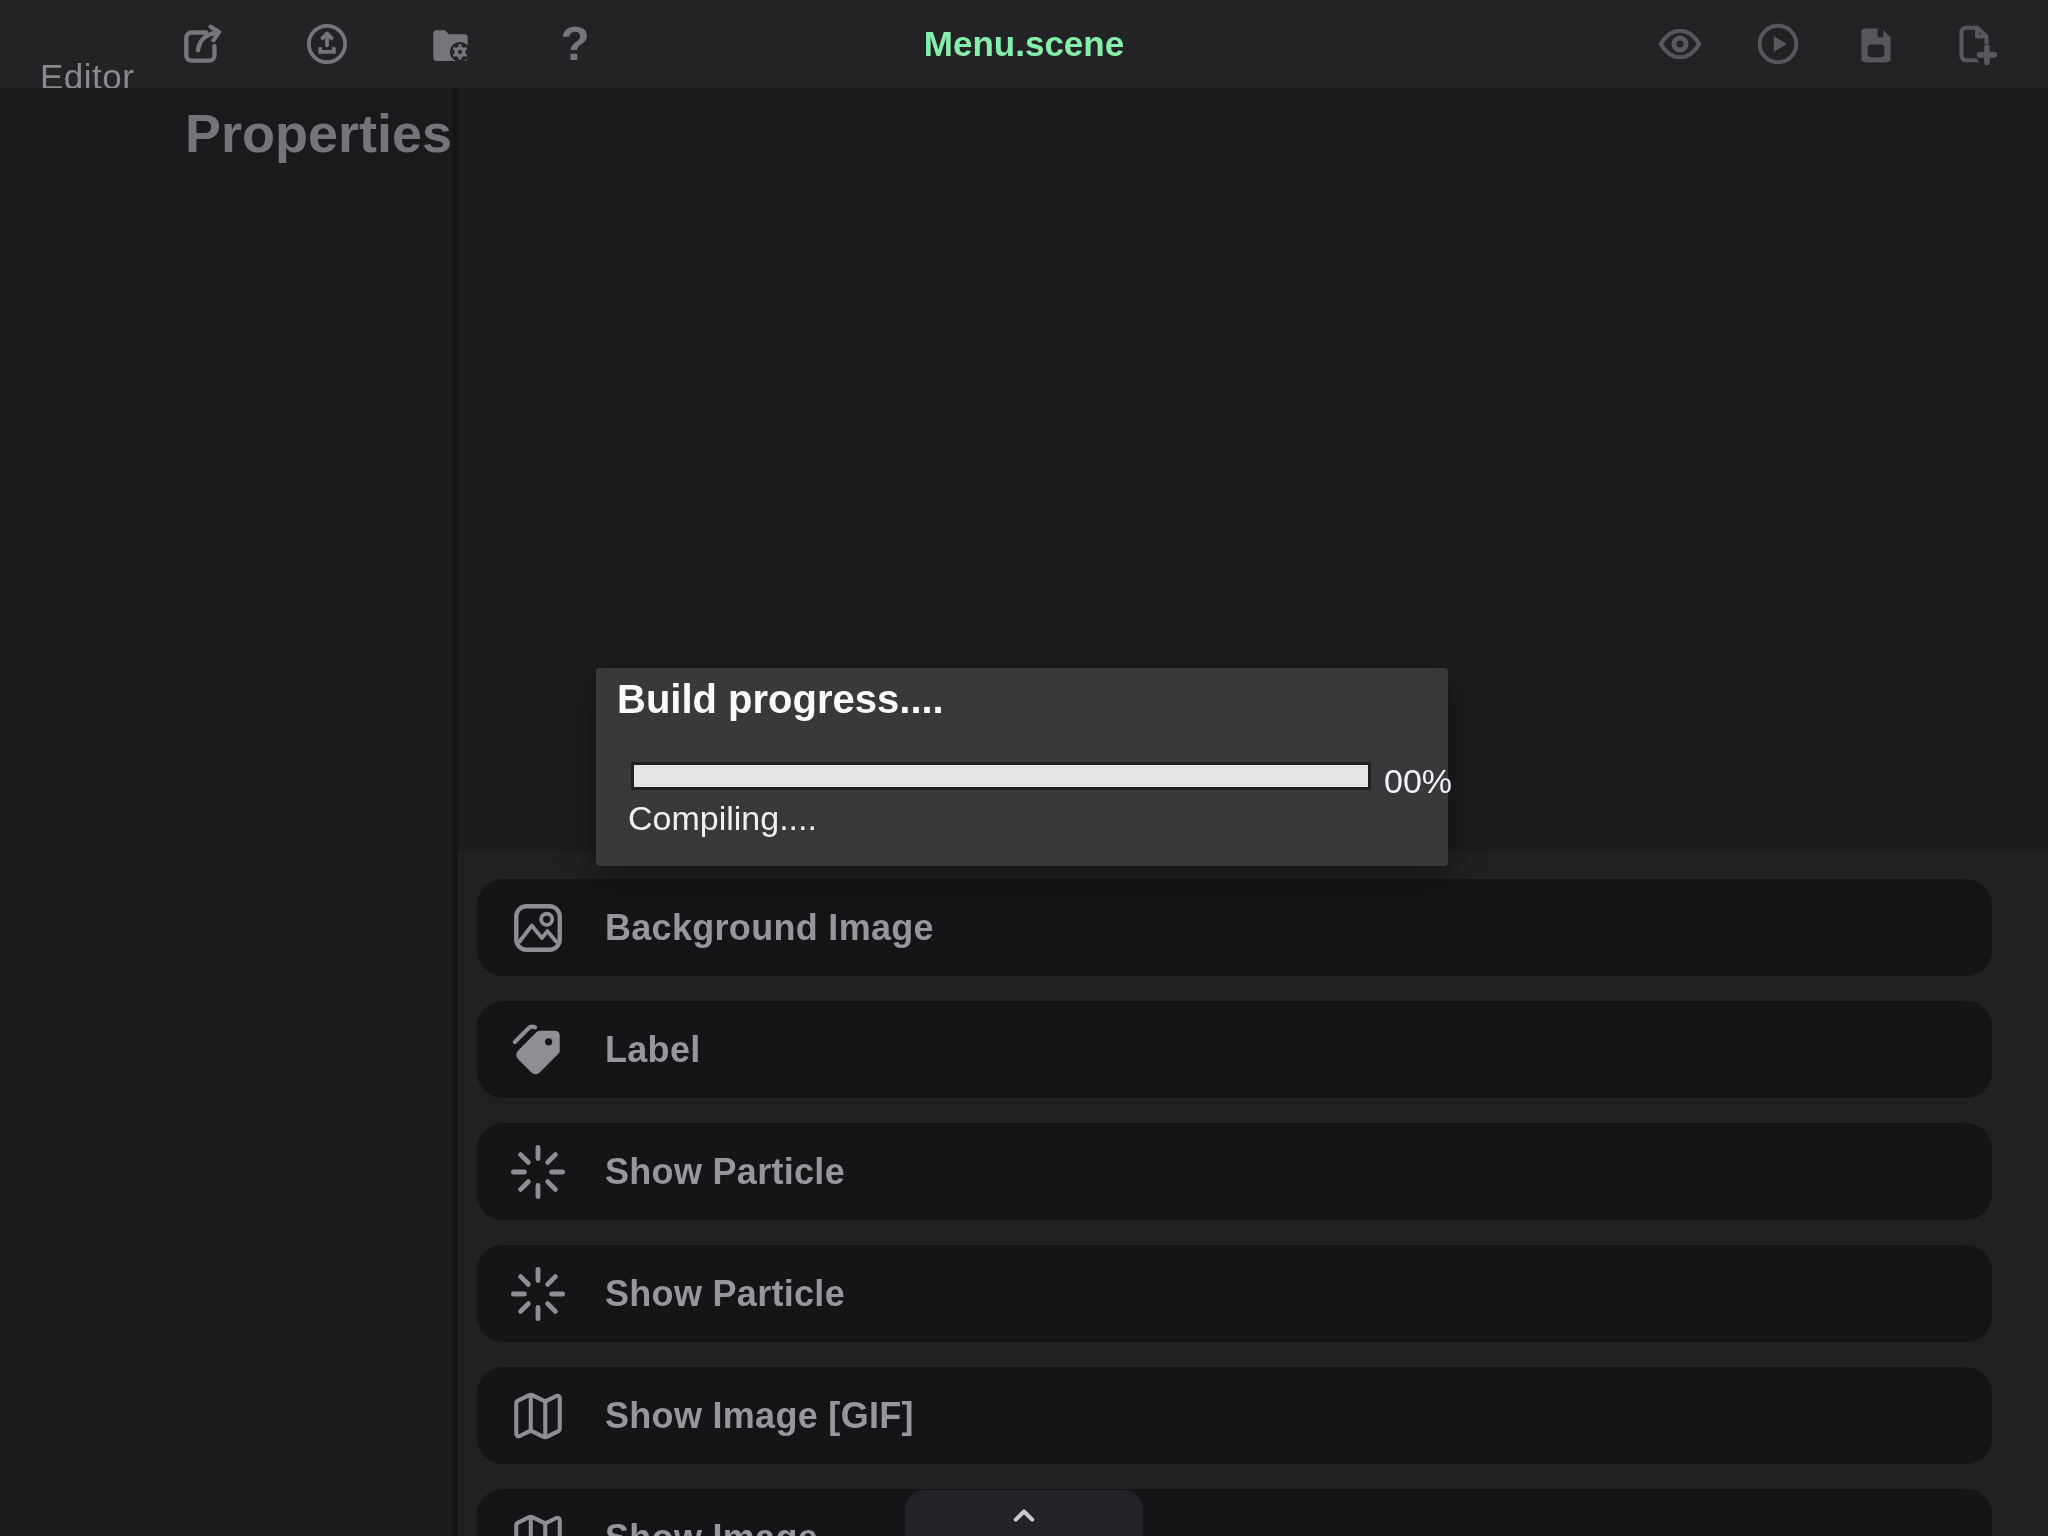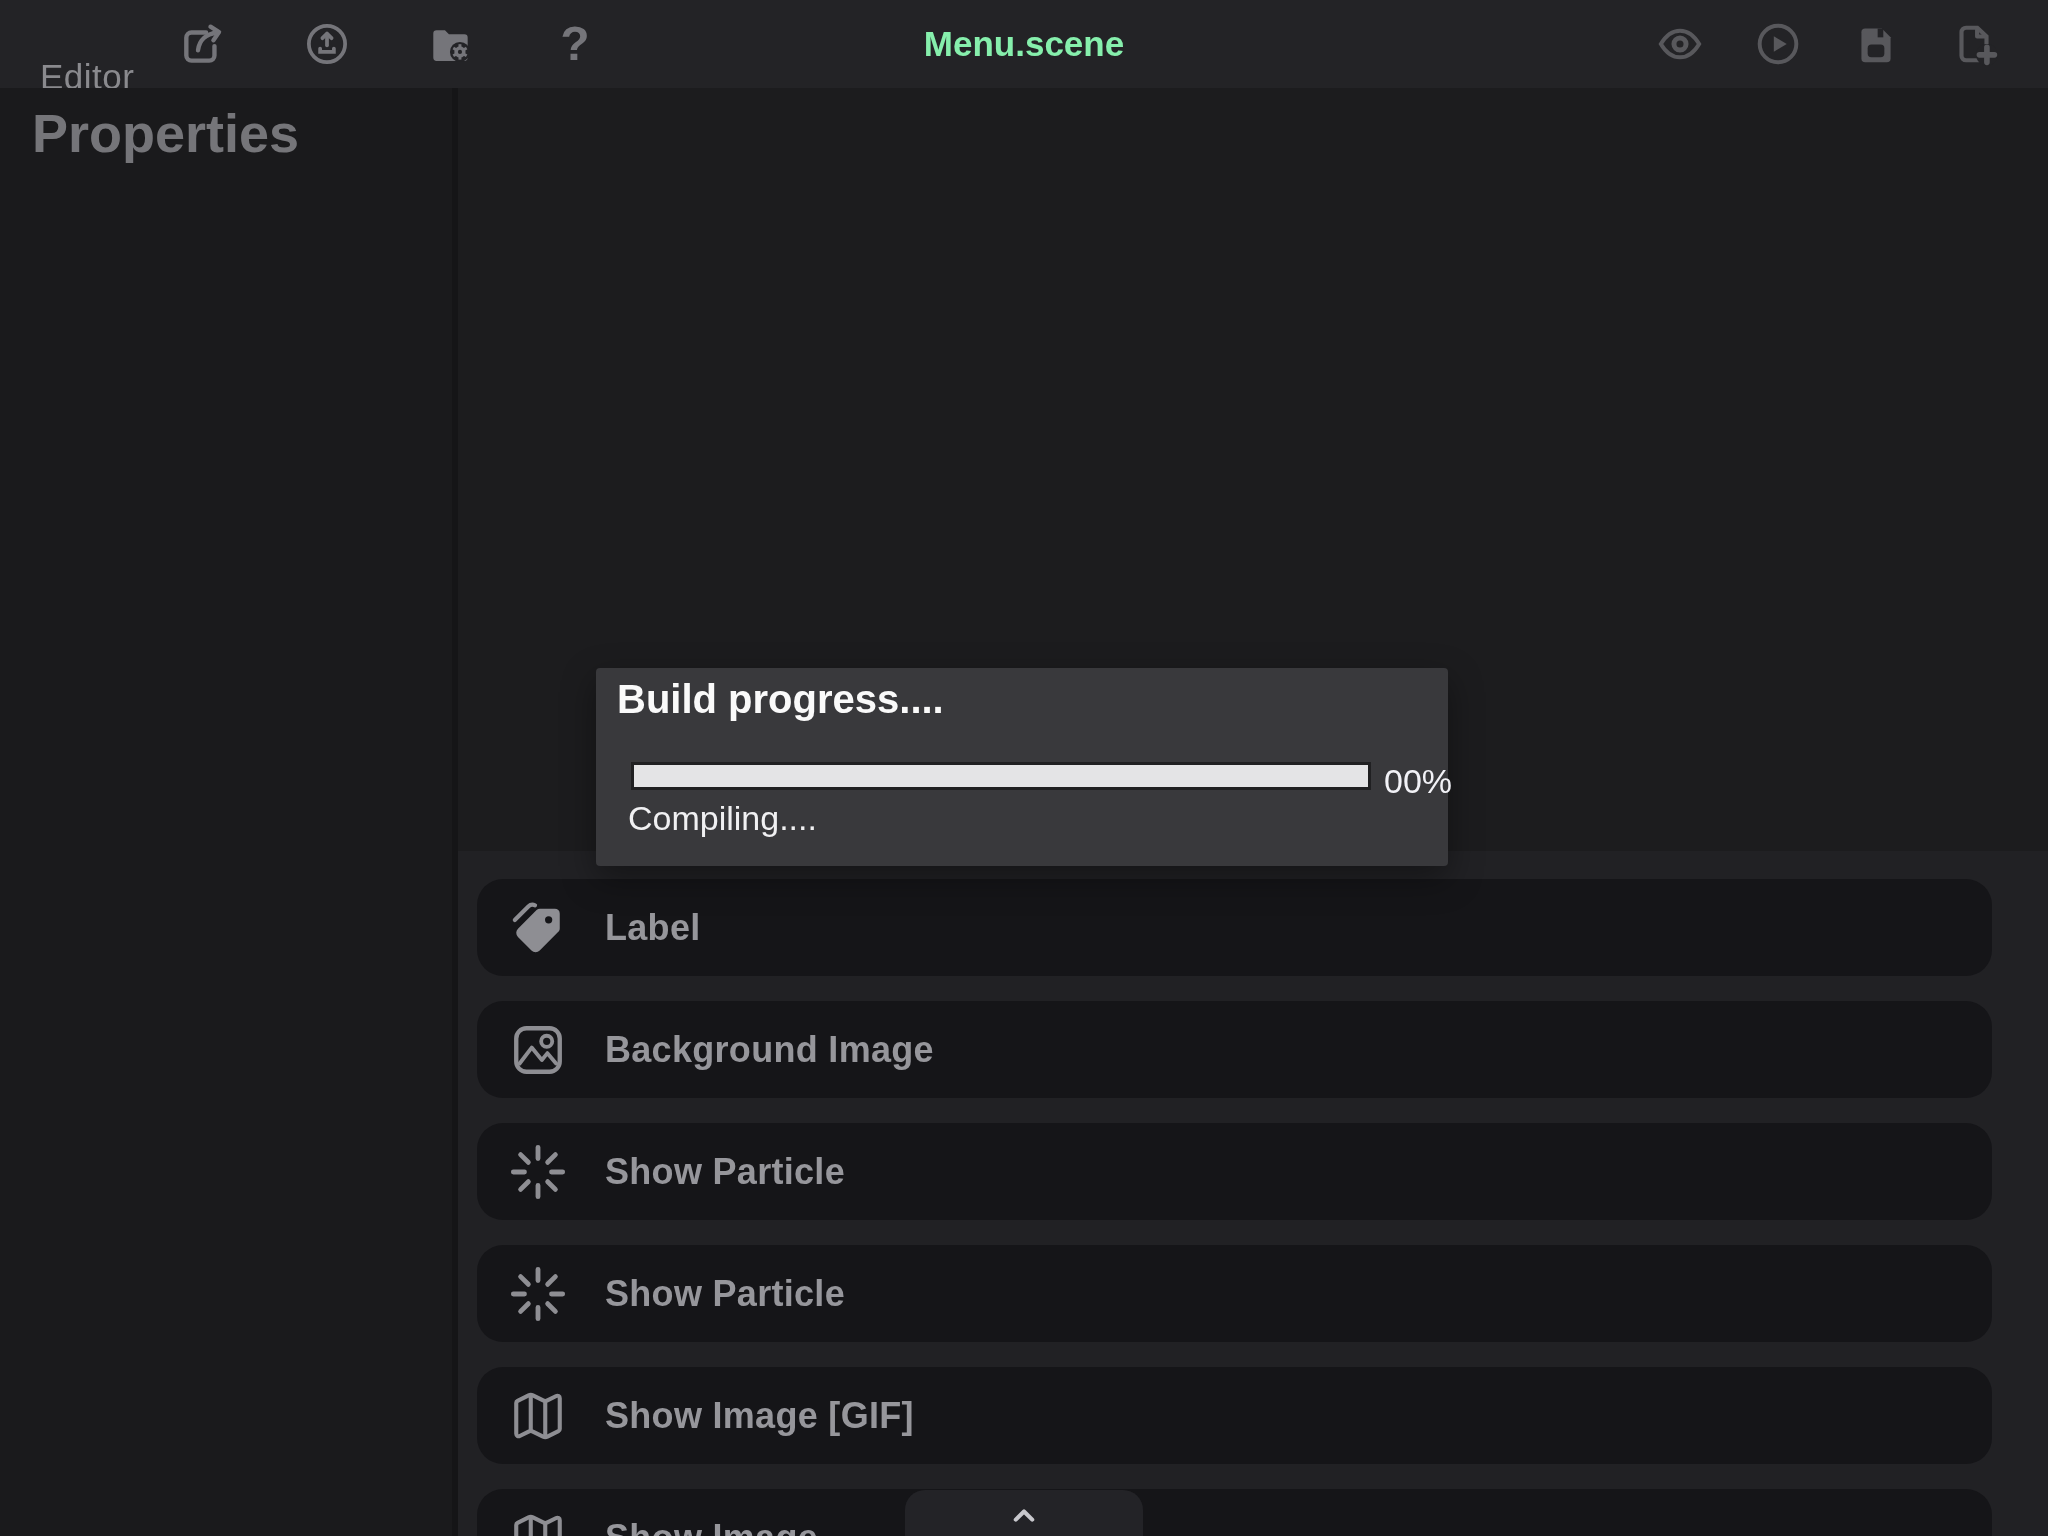--- a/index.html
+++ b/index.html
@@ -15,21 +15,21 @@
   .tb-btn{width:56px;height:56px;display:flex;align-items:center;justify-content:center;color:#75757a;}
   #tb-right .tb-btn{color:#58585c;}
   .tb-btn svg{width:50px;height:50px;}
   .glyph{font-size:48px;font-weight:700;color:#75757a;line-height:1;}
   #scene-title{position:absolute;left:0;top:0;width:2048px;height:88px;display:flex;
     align-items:center;justify-content:center;font-size:35px;font-weight:600;color:#86efac;pointer-events:none;}
 
   
   #sidebar{position:absolute;left:0;top:88px;width:452px;height:1448px;background:#1a1a1c;}
   #divider{position:absolute;left:452px;top:88px;width:6px;height:1448px;background:#151517;}
-  #properties-title{padding:14px 0 0 32px;font-size:54px;font-weight:700;color:#757579;}
+  #properties-title{padding:14px 0 0 8px;font-size:54px;font-weight:700;color:#757579;text-align:right;}
 
   
   #canvas{position:absolute;left:458px;top:88px;width:1590px;height:763px;background:#1c1c1e;}
   #action-panel{position:absolute;left:458px;top:851px;width:1590px;height:685px;background:#212124;}
   #action-list{position:absolute;left:19px;top:28px;width:1515px;}
   .action-row{position:relative;width:1515px;height:97px;margin-bottom:25px;background:#151518;
     border-radius:26px;display:flex;align-items:center;}
   .row-icon{width:58px;height:58px;margin-left:32px;color:#8e8e93;flex:0 0 auto;}
   .row-icon svg{width:58px;height:58px;}
   .row-label{margin-left:38px;font-size:36px;font-weight:700;color:#96969b;letter-spacing:.3px;}
@@ -184,30 +184,30 @@
     <div id="properties-title">Properties</div>
   </div>
   <div id="divider"></div>
 
   <div id="canvas"></div>
 
   <div id="action-panel">
     <div id="action-list">
   <div class="action-row">
     <span class="row-icon"><svg>
+              <use href="#image-icon"></use>
+            </svg></span>
+    <span class="row-label">Background Image</span>
+  </div>
+
+  <div class="action-row">
+    <span class="row-icon"><svg>
               <use href="#tag-icon"></use>
             </svg></span>
     <span class="row-label">Label</span>
-  </div>
-
-  <div class="action-row">
-    <span class="row-icon"><svg>
-              <use href="#image-icon"></use>
-            </svg></span>
-    <span class="row-label">Background Image</span>
   </div>
 
   <div class="action-row">
     <span class="row-icon"><svg>
               <use href="#particle-icon"></use>
             </svg></span>
     <span class="row-label">Show Particle</span>
   </div>
 
   <div class="action-row">

